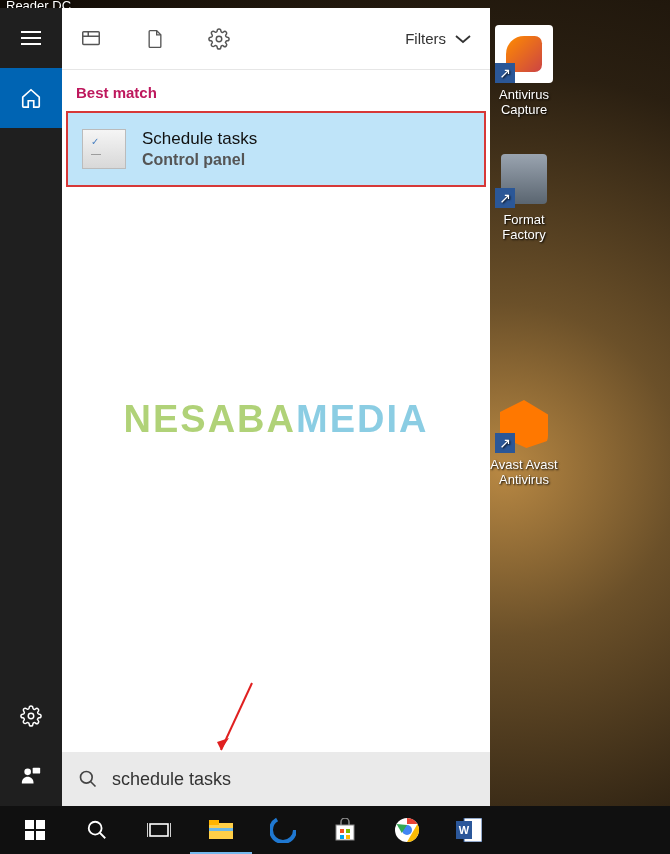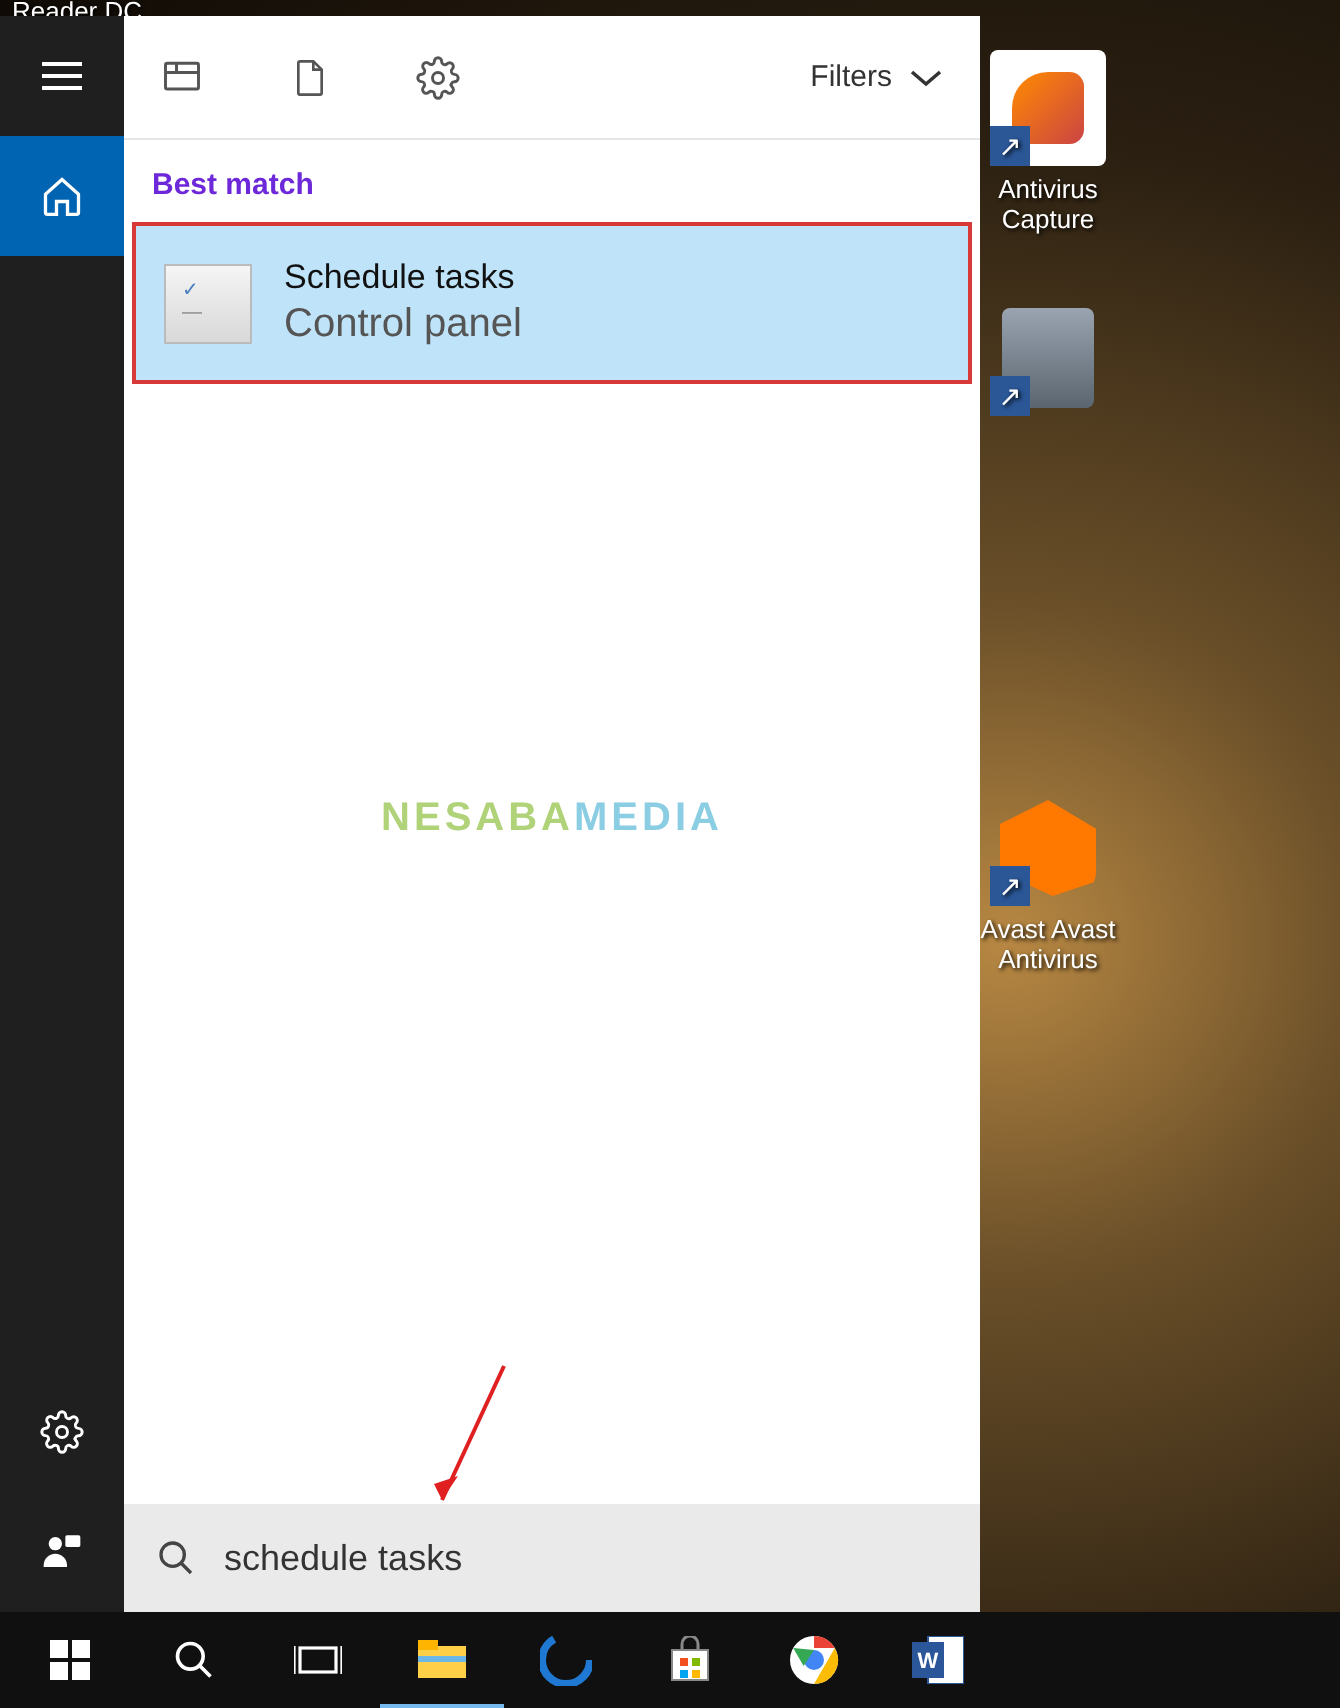--- a/index.html
+++ b/index.html
@@ -134,21 +134,21 @@
       display: flex;
       align-items: center;
       gap: 8px;
       color: #333;
       font-size: 15px;
     }
     .section-title {
       padding: 14px 14px 10px;
       font-size: 15px;
       font-weight: 600;
-      color: #6d28d9;
+      color: #be185d;
     }
     .result-highlight {
       margin: 0 4px;
       border: 2px solid #d73838;
       background: #bfe4f9;
       display: flex;
       align-items: center;
       padding: 16px 14px;
       gap: 16px;
     }
@@ -174,30 +174,31 @@
       left: 8px;
       font-size: 10px;
       color: #888;
       letter-spacing: 2px;
     }
     .result-text .title {
       font-size: 17px;
       color: #111;
     }
     .result-text .subtitle {
-      font-size: 20px;
+      font-size: 16px;
       color: #555;
       margin-top: 2px;
+      font-weight: bold;
     }
     .watermark {
       position: absolute;
       top: 390px;
       left: 50%;
       transform: translateX(-50%);
-      font-size: 20px;
+      font-size: 38px;
       font-weight: 700;
       letter-spacing: 2px;
       opacity: 0.7;
       white-space: nowrap;
     }
     .watermark .wm1 { color: #8fbf3f; }
     .watermark .wm2 { color: #5bb9d8; }
     .arrow-annotation {
       position: absolute;
       top: 670px;
@@ -263,20 +264,21 @@
   <div class="icon-box">
     <div class="shortcut-arrow">↗</div>
   </div>
   <div>Antivirus Capture</div>
 </div>
 
 <div class="desktop-icon di-format">
   <div class="icon-box">
     <div class="shortcut-arrow">↗</div>
   </div>
+  <div>Format Factory</div>
 </div>
 
 <div class="desktop-icon di-avast">
   <div class="icon-box">
     <div class="shortcut-arrow">↗</div>
   </div>
   <div>Avast Avast Antivirus</div>
 </div>
 
 <div class="left-sidebar">

